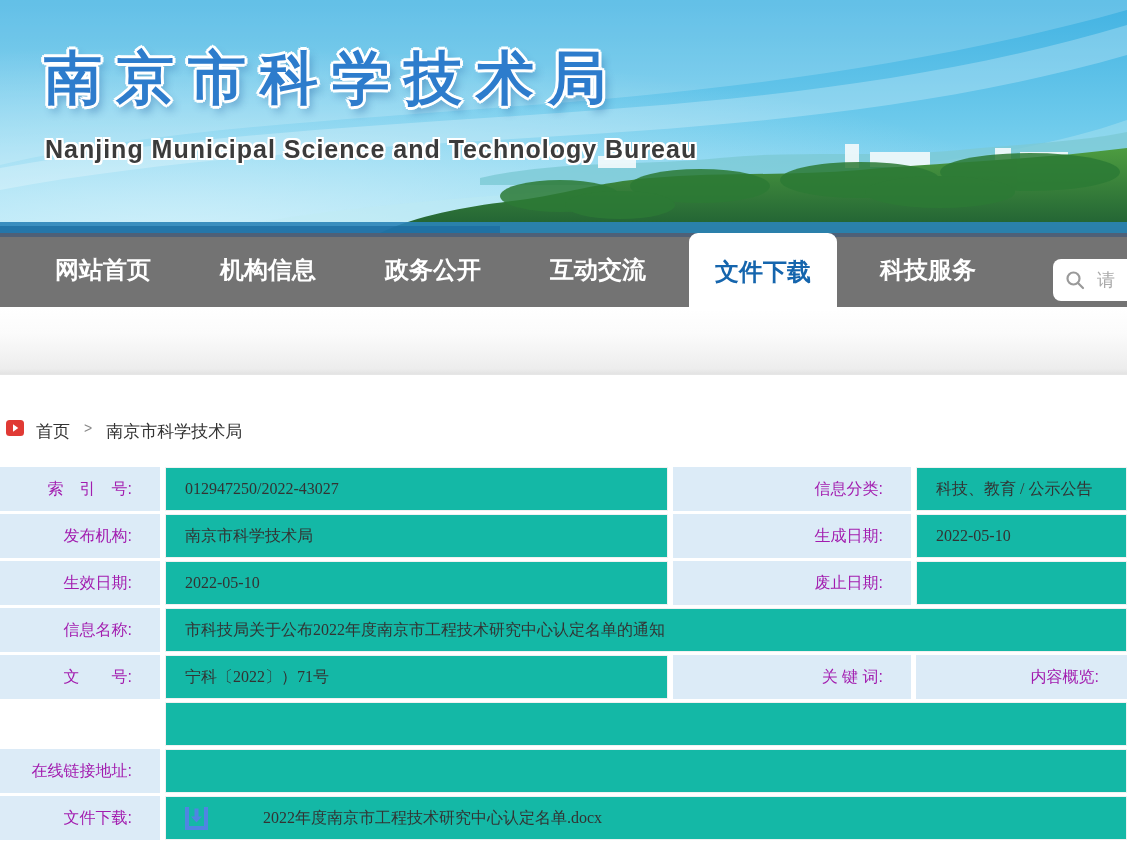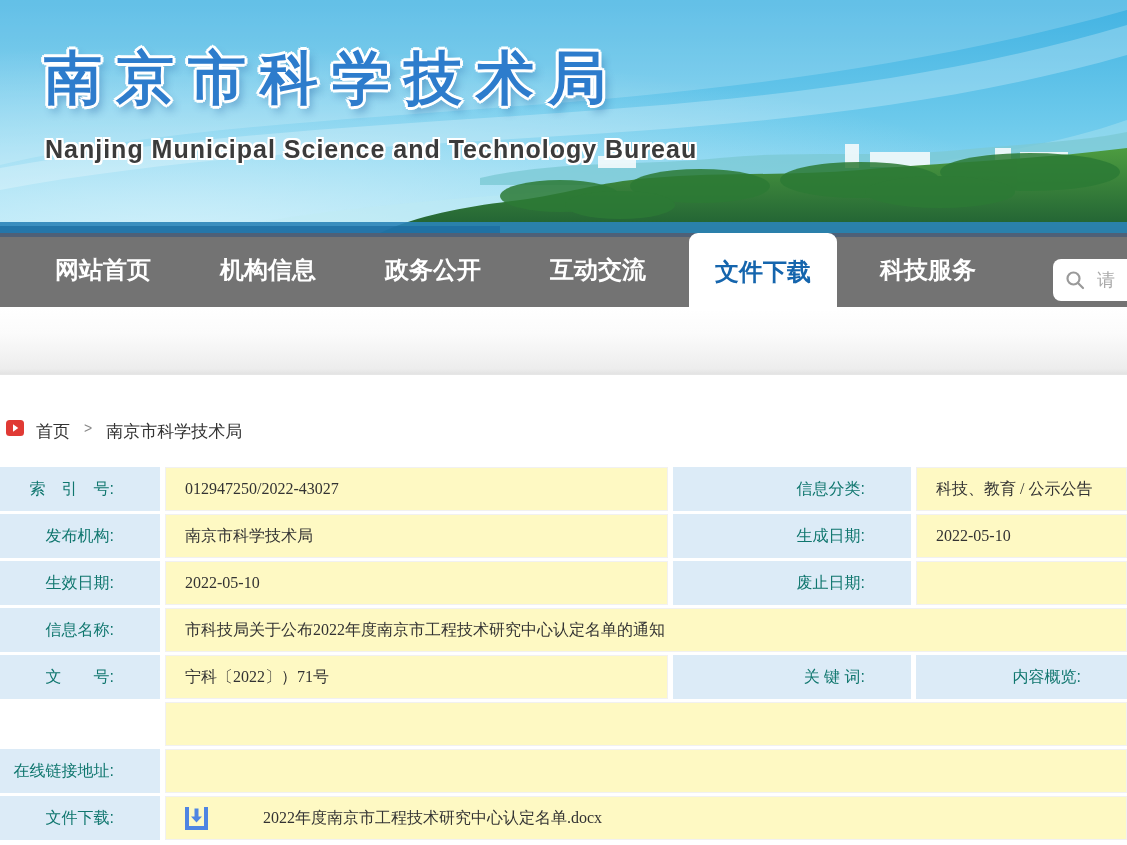--- a/index.html
+++ b/index.html
@@ -60,26 +60,26 @@
   .crumb-icon{width:18px;height:16px;margin-right:12px;display:inline-flex;}
   .crumb-link{cursor:pointer;}
   .crumb-sep{color:#888;margin:0 14px;font-family:"Liberation Sans",sans-serif;font-size:14px;}
   
   .info-table{
     margin-top:21px;width:1127px;display:grid;
     grid-template-columns:160px 503px 238px 1fr;
     grid-auto-rows:44px;gap:3px 5px;
   }
   .lbl{
-    background:#dcebf7;color:#0f766e;font-size:16px;
-    display:flex;align-items:center;justify-content:flex-end;padding-right:46px;
+    background:#dcebf7;color:#a21caf;font-size:16px;
+    display:flex;align-items:center;justify-content:flex-end;padding-right:28px;
     white-space:nowrap;
   }
   .val{
-    background:#fef9c3;border:1px solid #f1f1f1;color:#333;font-size:16px;
+    background:#14b8a6;border:1px solid #f1f1f1;color:#333;font-size:16px;
     font-family:"Liberation Serif","DejaVu Serif",serif;
     display:flex;align-items:center;padding-left:19px;
     white-space:nowrap;overflow:hidden;
   }
   .span3{grid-column:2 / 5;}
   .dl-icon{width:23px;height:26px;margin-right:55px;flex:0 0 auto;display:inline-flex;cursor:pointer;}
   .dl-link{cursor:pointer;}
 </style>
 </head>
 <body>

